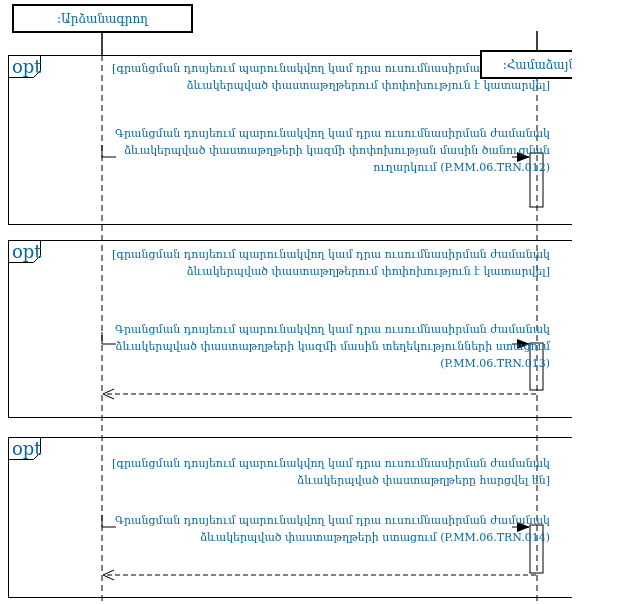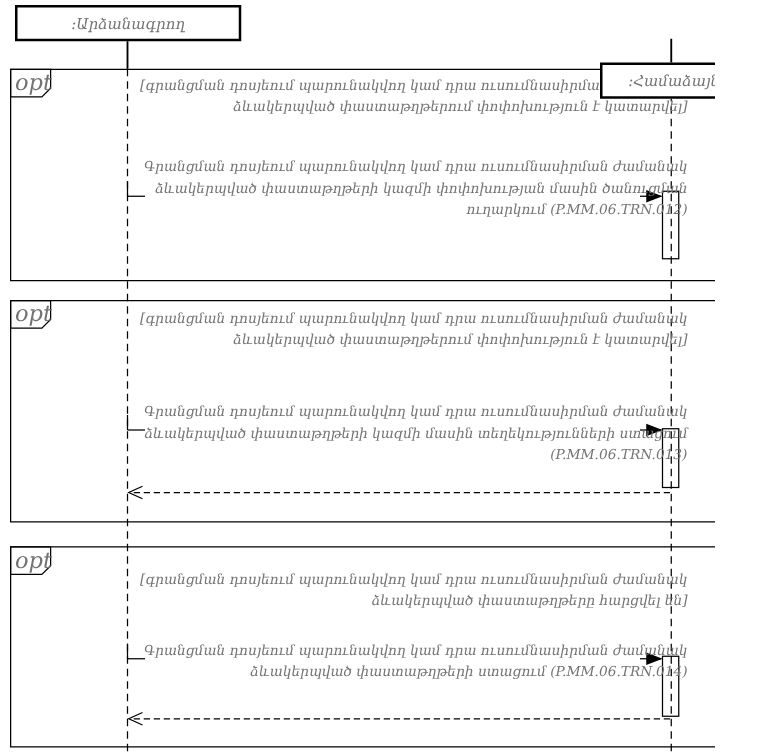--- a/index.html
+++ b/index.html
@@ -6,23 +6,22 @@
     margin: 0;
     padding: 0;
     background: #ffffff;
   }
   .canvas {
     position: relative;
     width: 572px;
     height: 604px;
     background: #ffffff;
     font-family: "DejaVu Serif", "DejaVu Sans", serif;
-    color: #737373;
+    color: #0369a1;
     overflow: hidden;
-    font-style: italic;
   }
   .svg-layer {
     position: absolute;
     left: 0;
     top: 0;
   }
   .actor-box {
     position: absolute;
     top: 4px;
     height: 25px;

